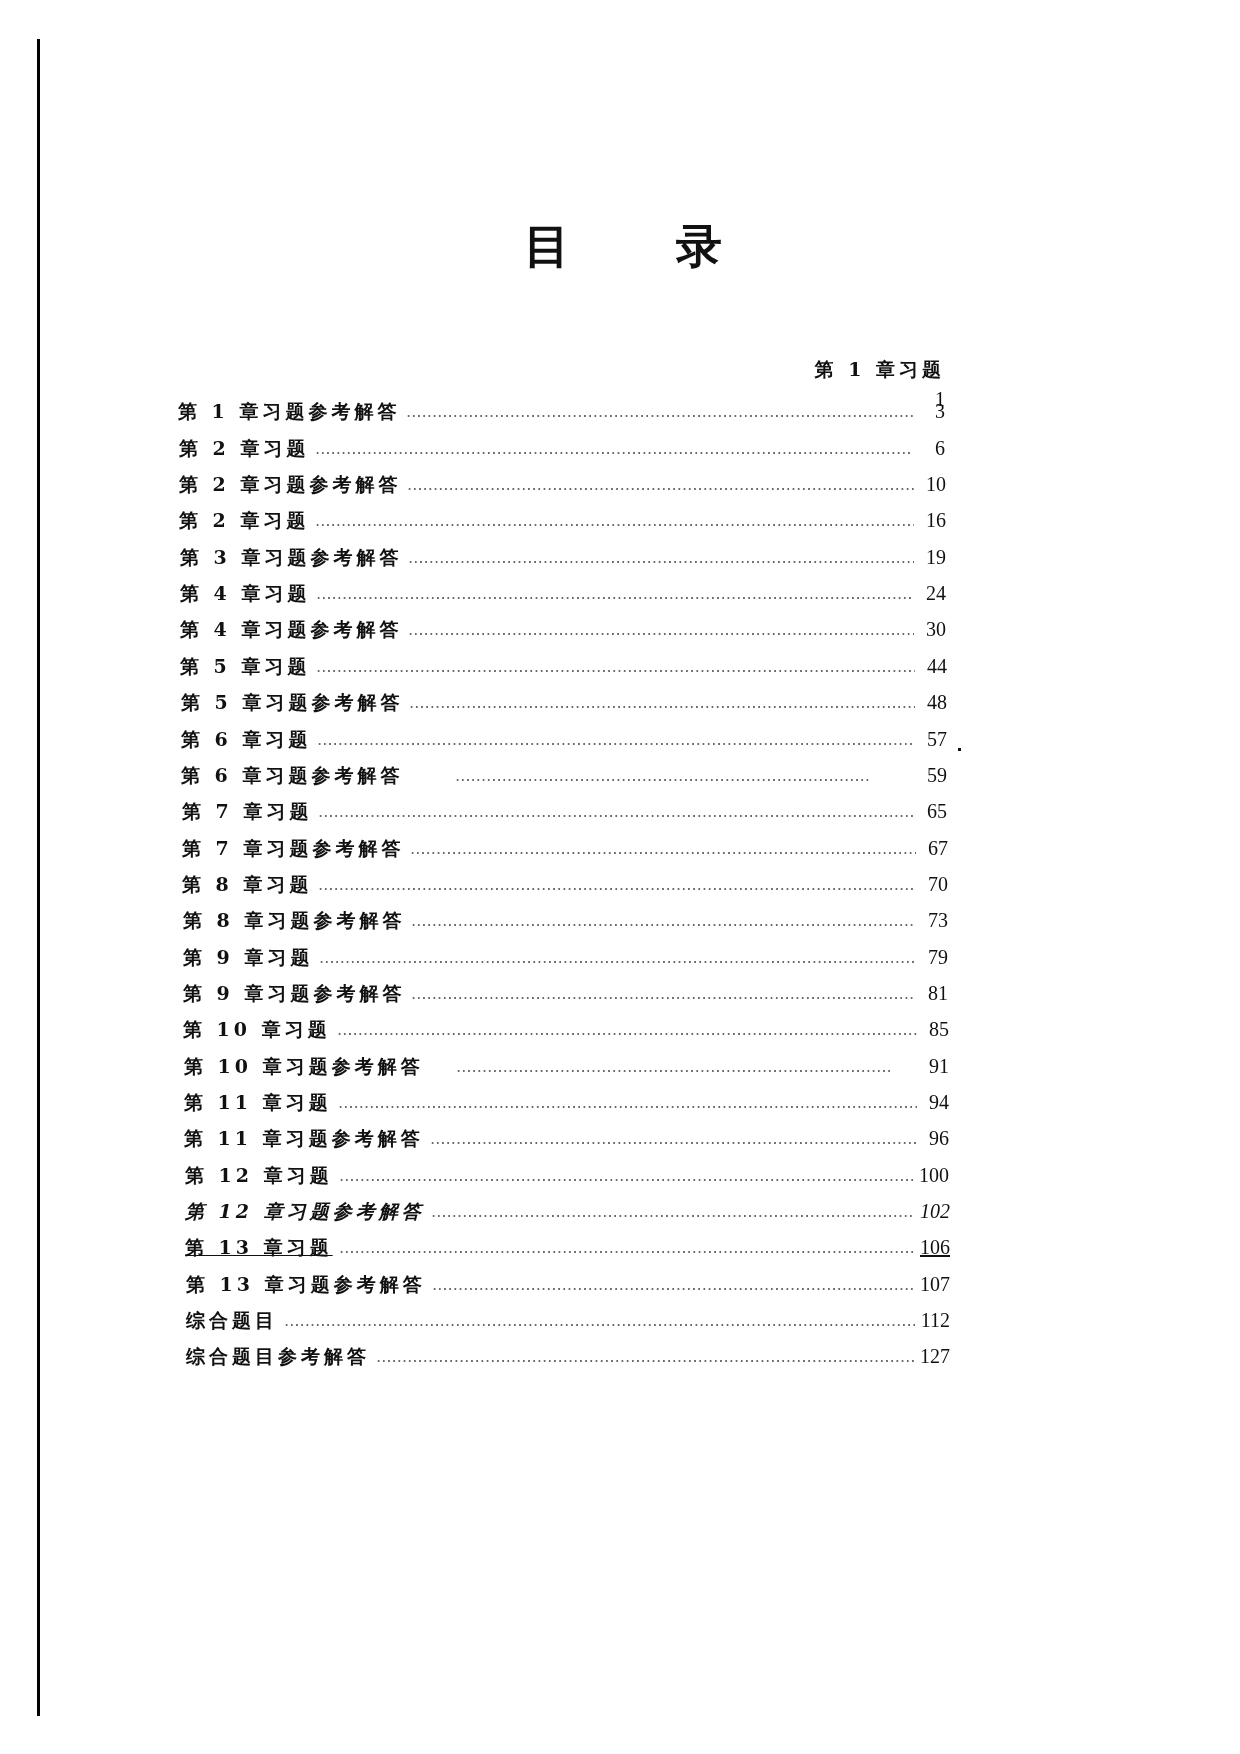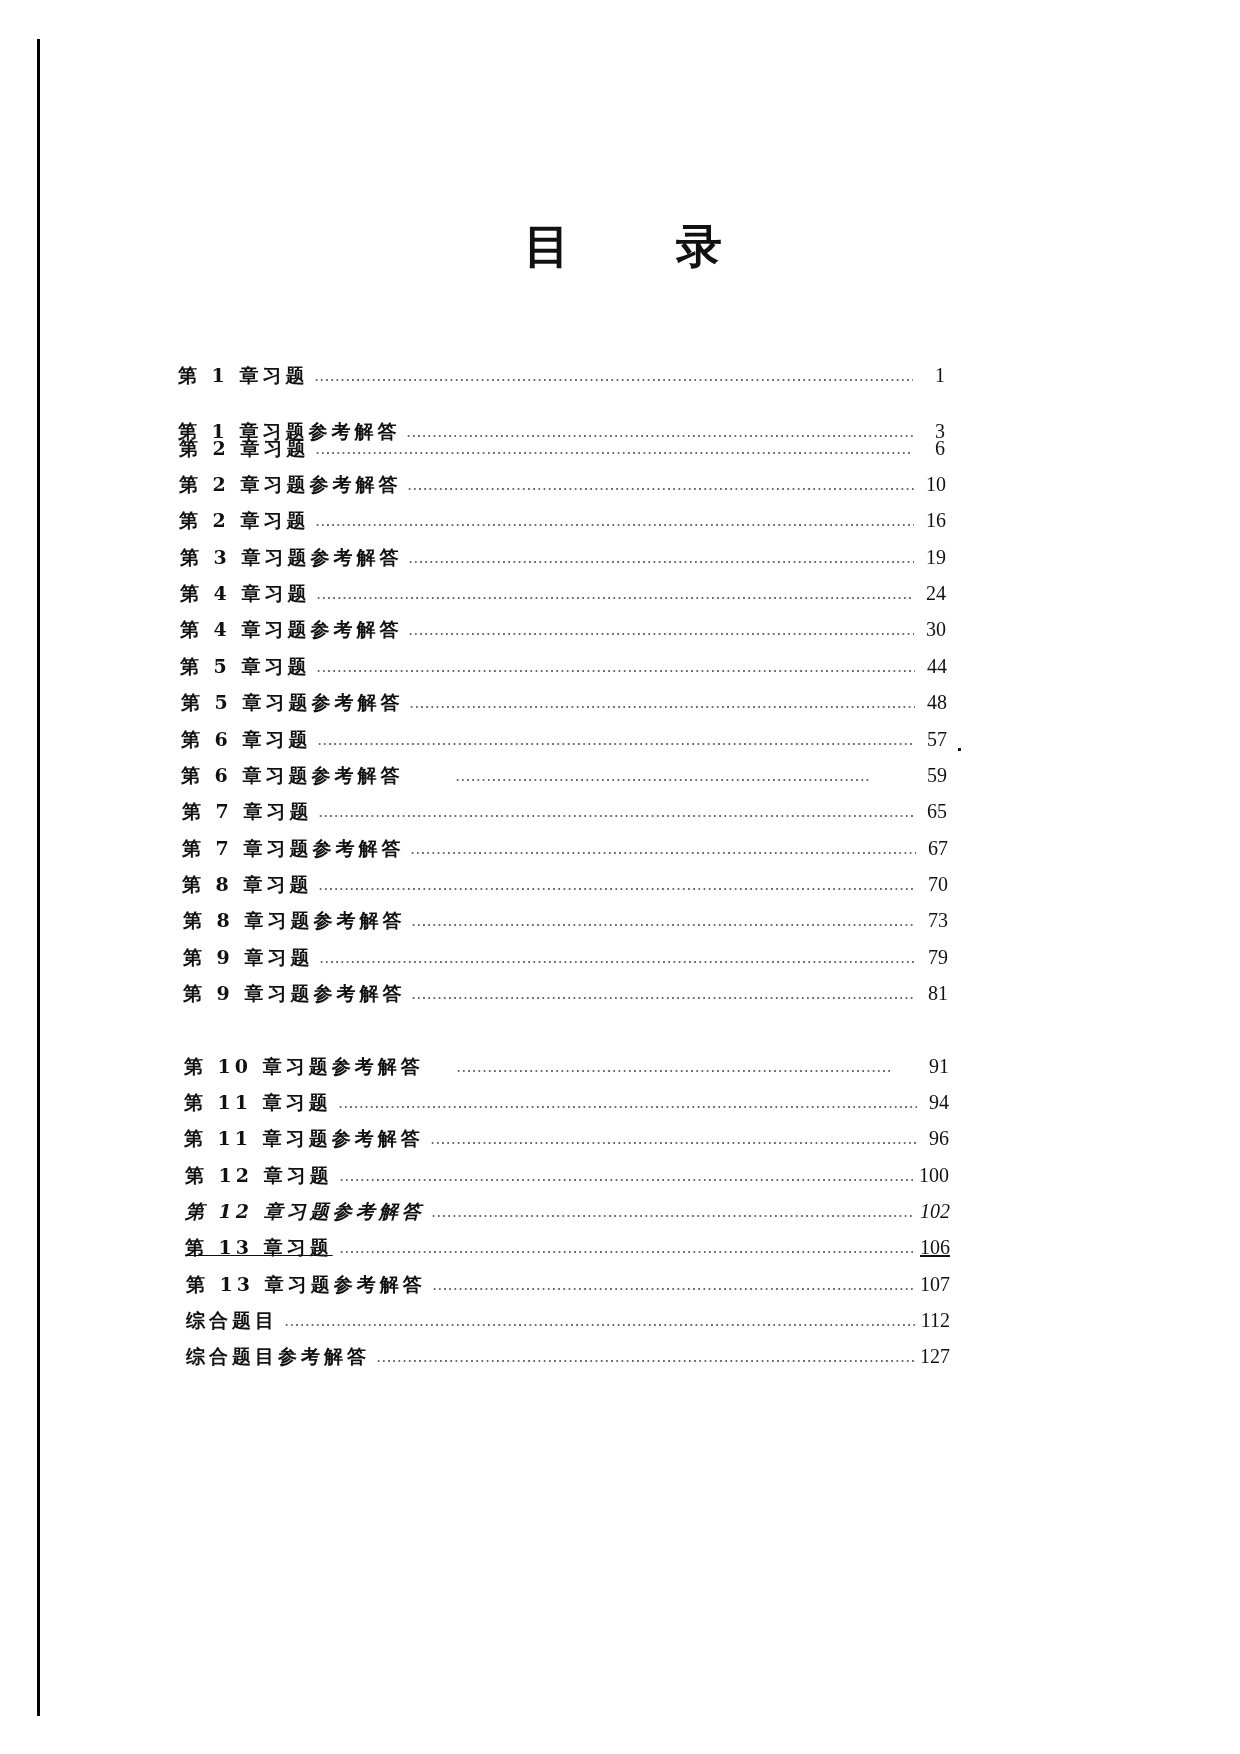--- a/index.html
+++ b/index.html
@@ -89,26 +89,26 @@
 <body>
 
 <div class="binding-line"></div>
 
 <h1 class="page-title" style="margin:0;">
   <span class="t1">目</span>
   <span class="t2">录</span>
 </h1>
 
 <div class="toc" id="toc">
-    <div class="toc-row" style="top: 357px; left: 178px; width: 767px;">
+    <div class="toc-row" style="top: 357px; left: 178px; width: 767px; flex-direction: column;">
       <span class="toc-label">第 1 章习题</span>
       <span class="toc-leader"></span>
       <span class="toc-page">1</span>
     </div>
-    <div class="toc-row" style="top: 393.35px; left: 178px; width: 767px; margin-top: 20px;">
+    <div class="toc-row" style="top: 393.35px; left: 178px; width: 767px;">
       <span class="toc-label">第 1 章习题参考解答</span>
       <span class="toc-leader"></span>
       <span class="toc-page">3</span>
     </div>
     <div class="toc-row" style="top: 429.7px; left: 179px; width: 766px;">
       <span class="toc-label">第 2 章习题</span>
       <span class="toc-leader"></span>
       <span class="toc-page">6</span>
     </div>
     <div class="toc-row" style="top: 466.05px; left: 179px; width: 767px;">
@@ -179,20 +179,25 @@
     <div class="toc-row" style="top: 938.6px; left: 183px; width: 765px;">
       <span class="toc-label">第 9 章习题</span>
       <span class="toc-leader"></span>
       <span class="toc-page">79</span>
     </div>
     <div class="toc-row" style="top: 974.95px; left: 183px; width: 765px;">
       <span class="toc-label">第 9 章习题参考解答</span>
       <span class="toc-leader"></span>
       <span class="toc-page">81</span>
     </div>
+    <div class="toc-row" style="top: 1011.3px; left: 183px; width: 766px;">
+      <span class="toc-label">第 10 章习题</span>
+      <span class="toc-leader"></span>
+      <span class="toc-page">85</span>
+    </div>
     <div class="toc-row" style="top: 1047.65px; left: 184px; width: 765px; gap: 26px;">
       <span class="toc-label">第 10 章习题参考解答</span>
       <span class="toc-leader"></span>
       <span class="toc-page">91</span>
     </div>
     <div class="toc-row" style="top: 1084px; left: 184px; width: 765px;">
       <span class="toc-label">第 11 章习题</span>
       <span class="toc-leader"></span>
       <span class="toc-page">94</span>
     </div>

